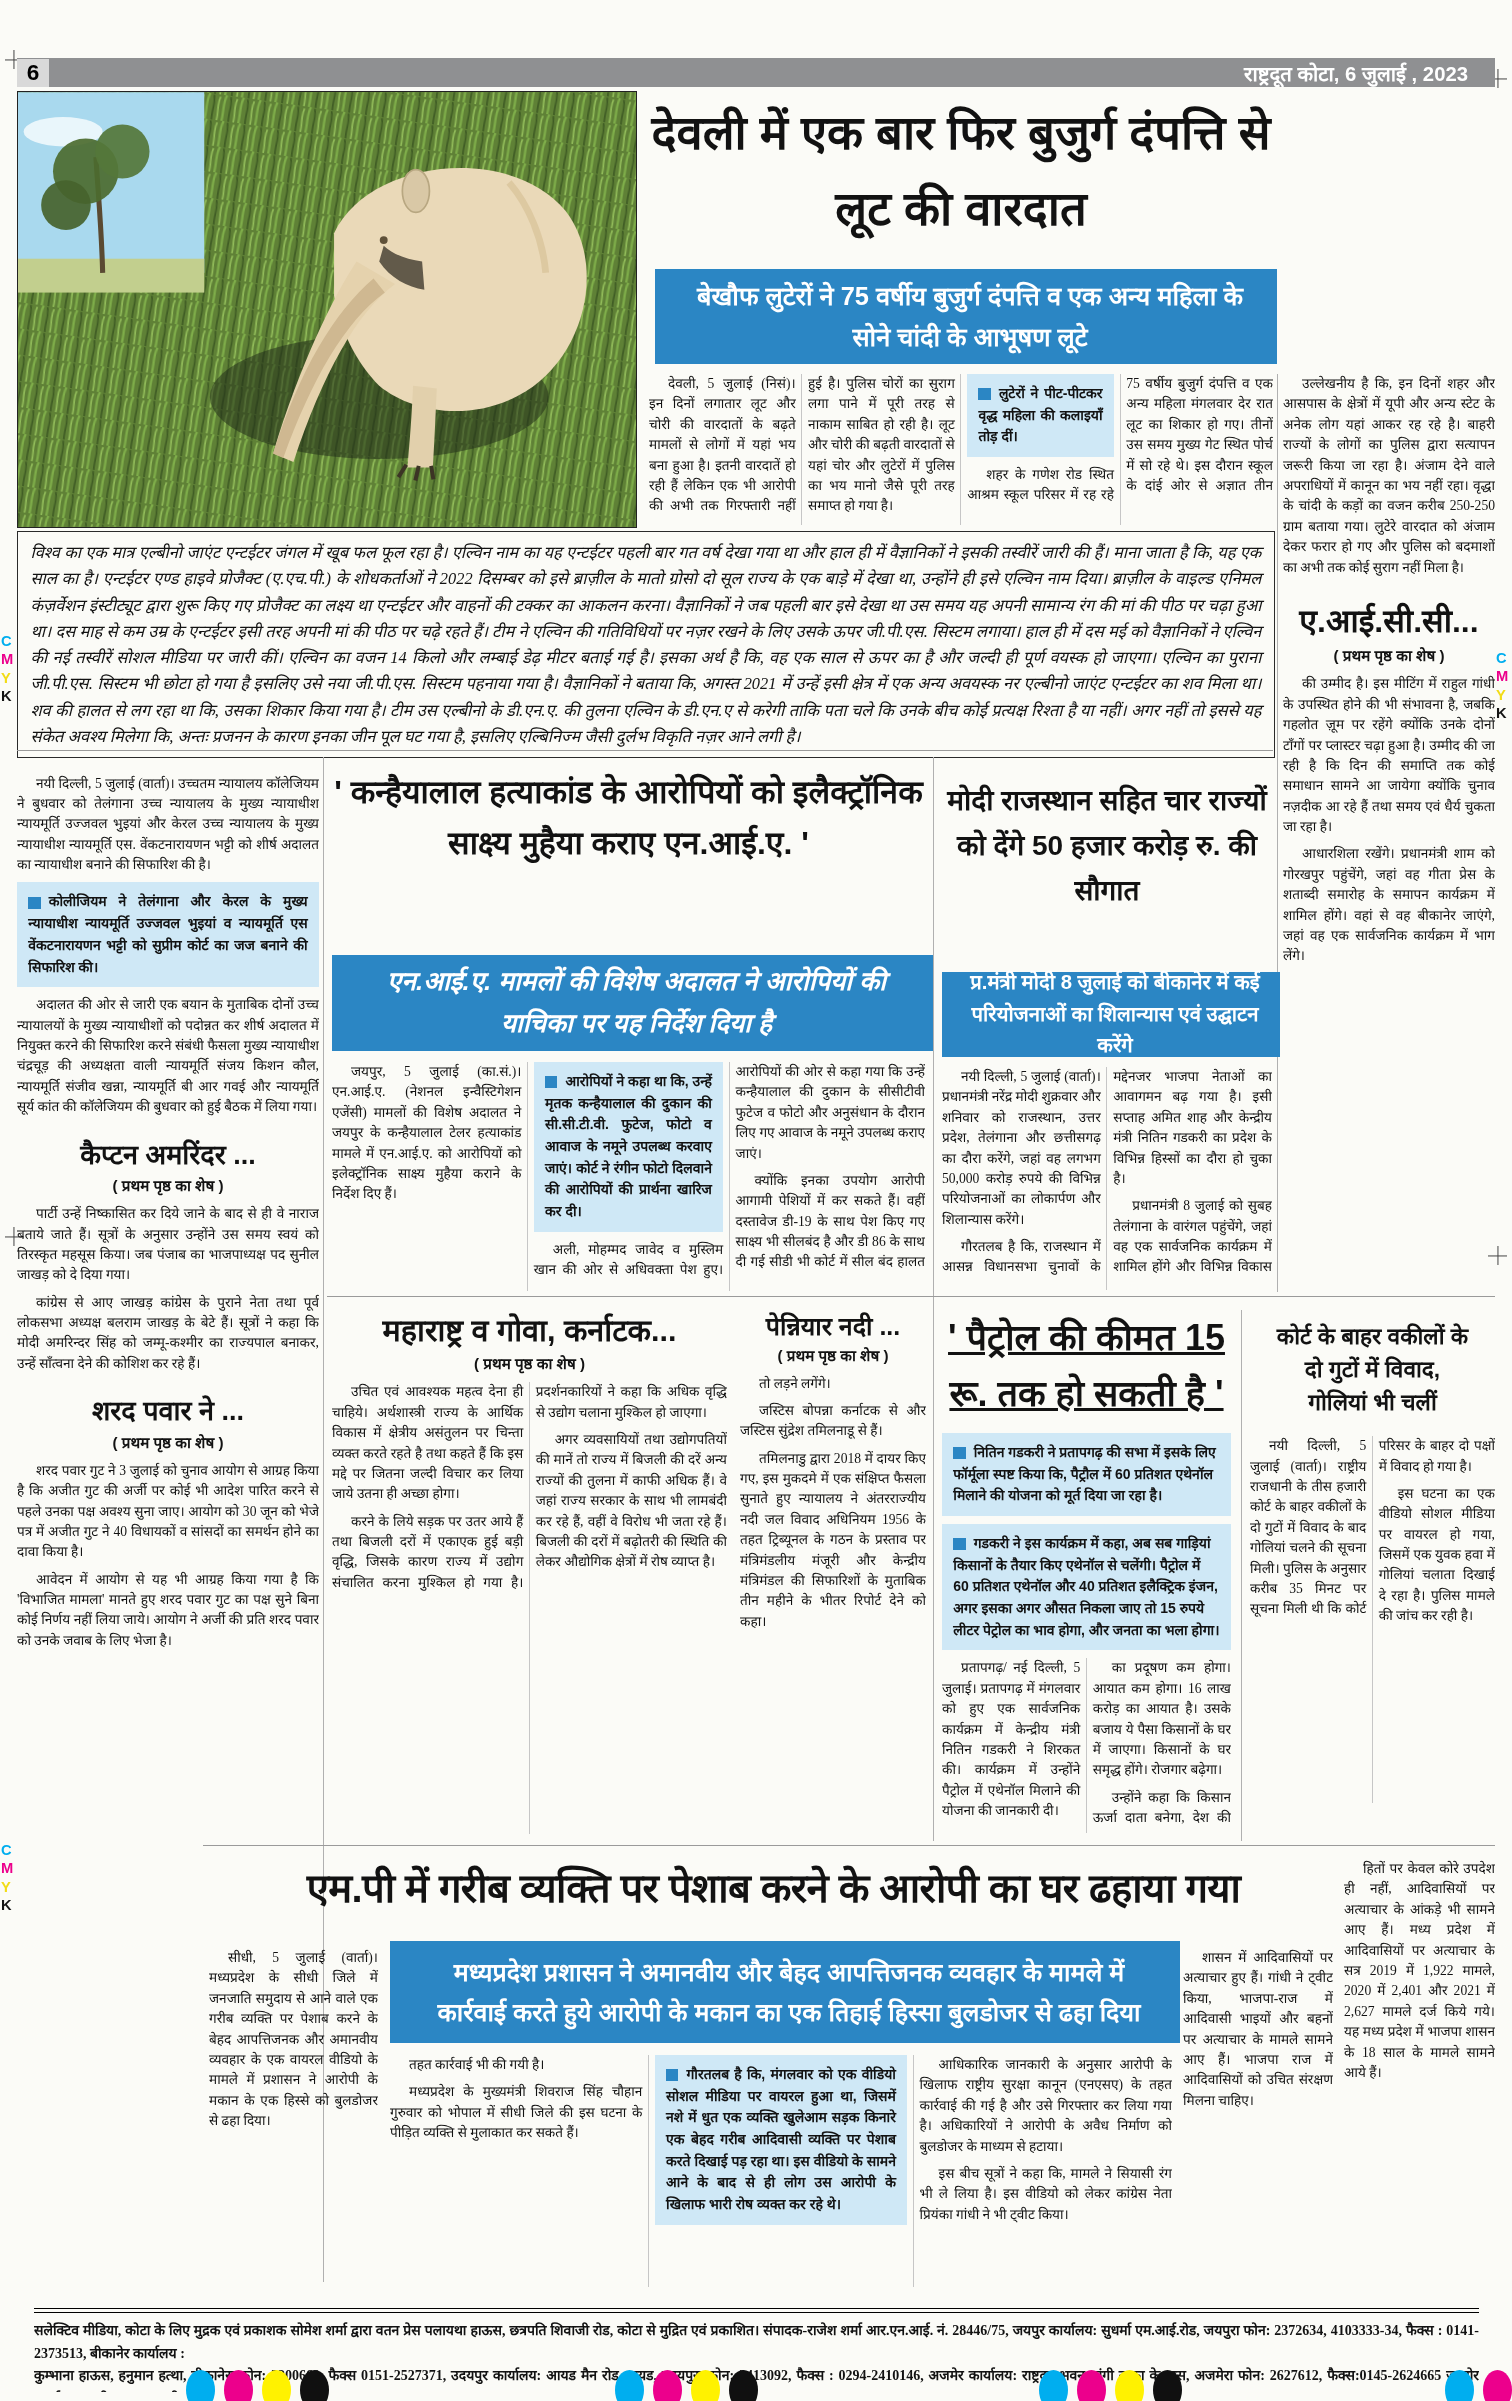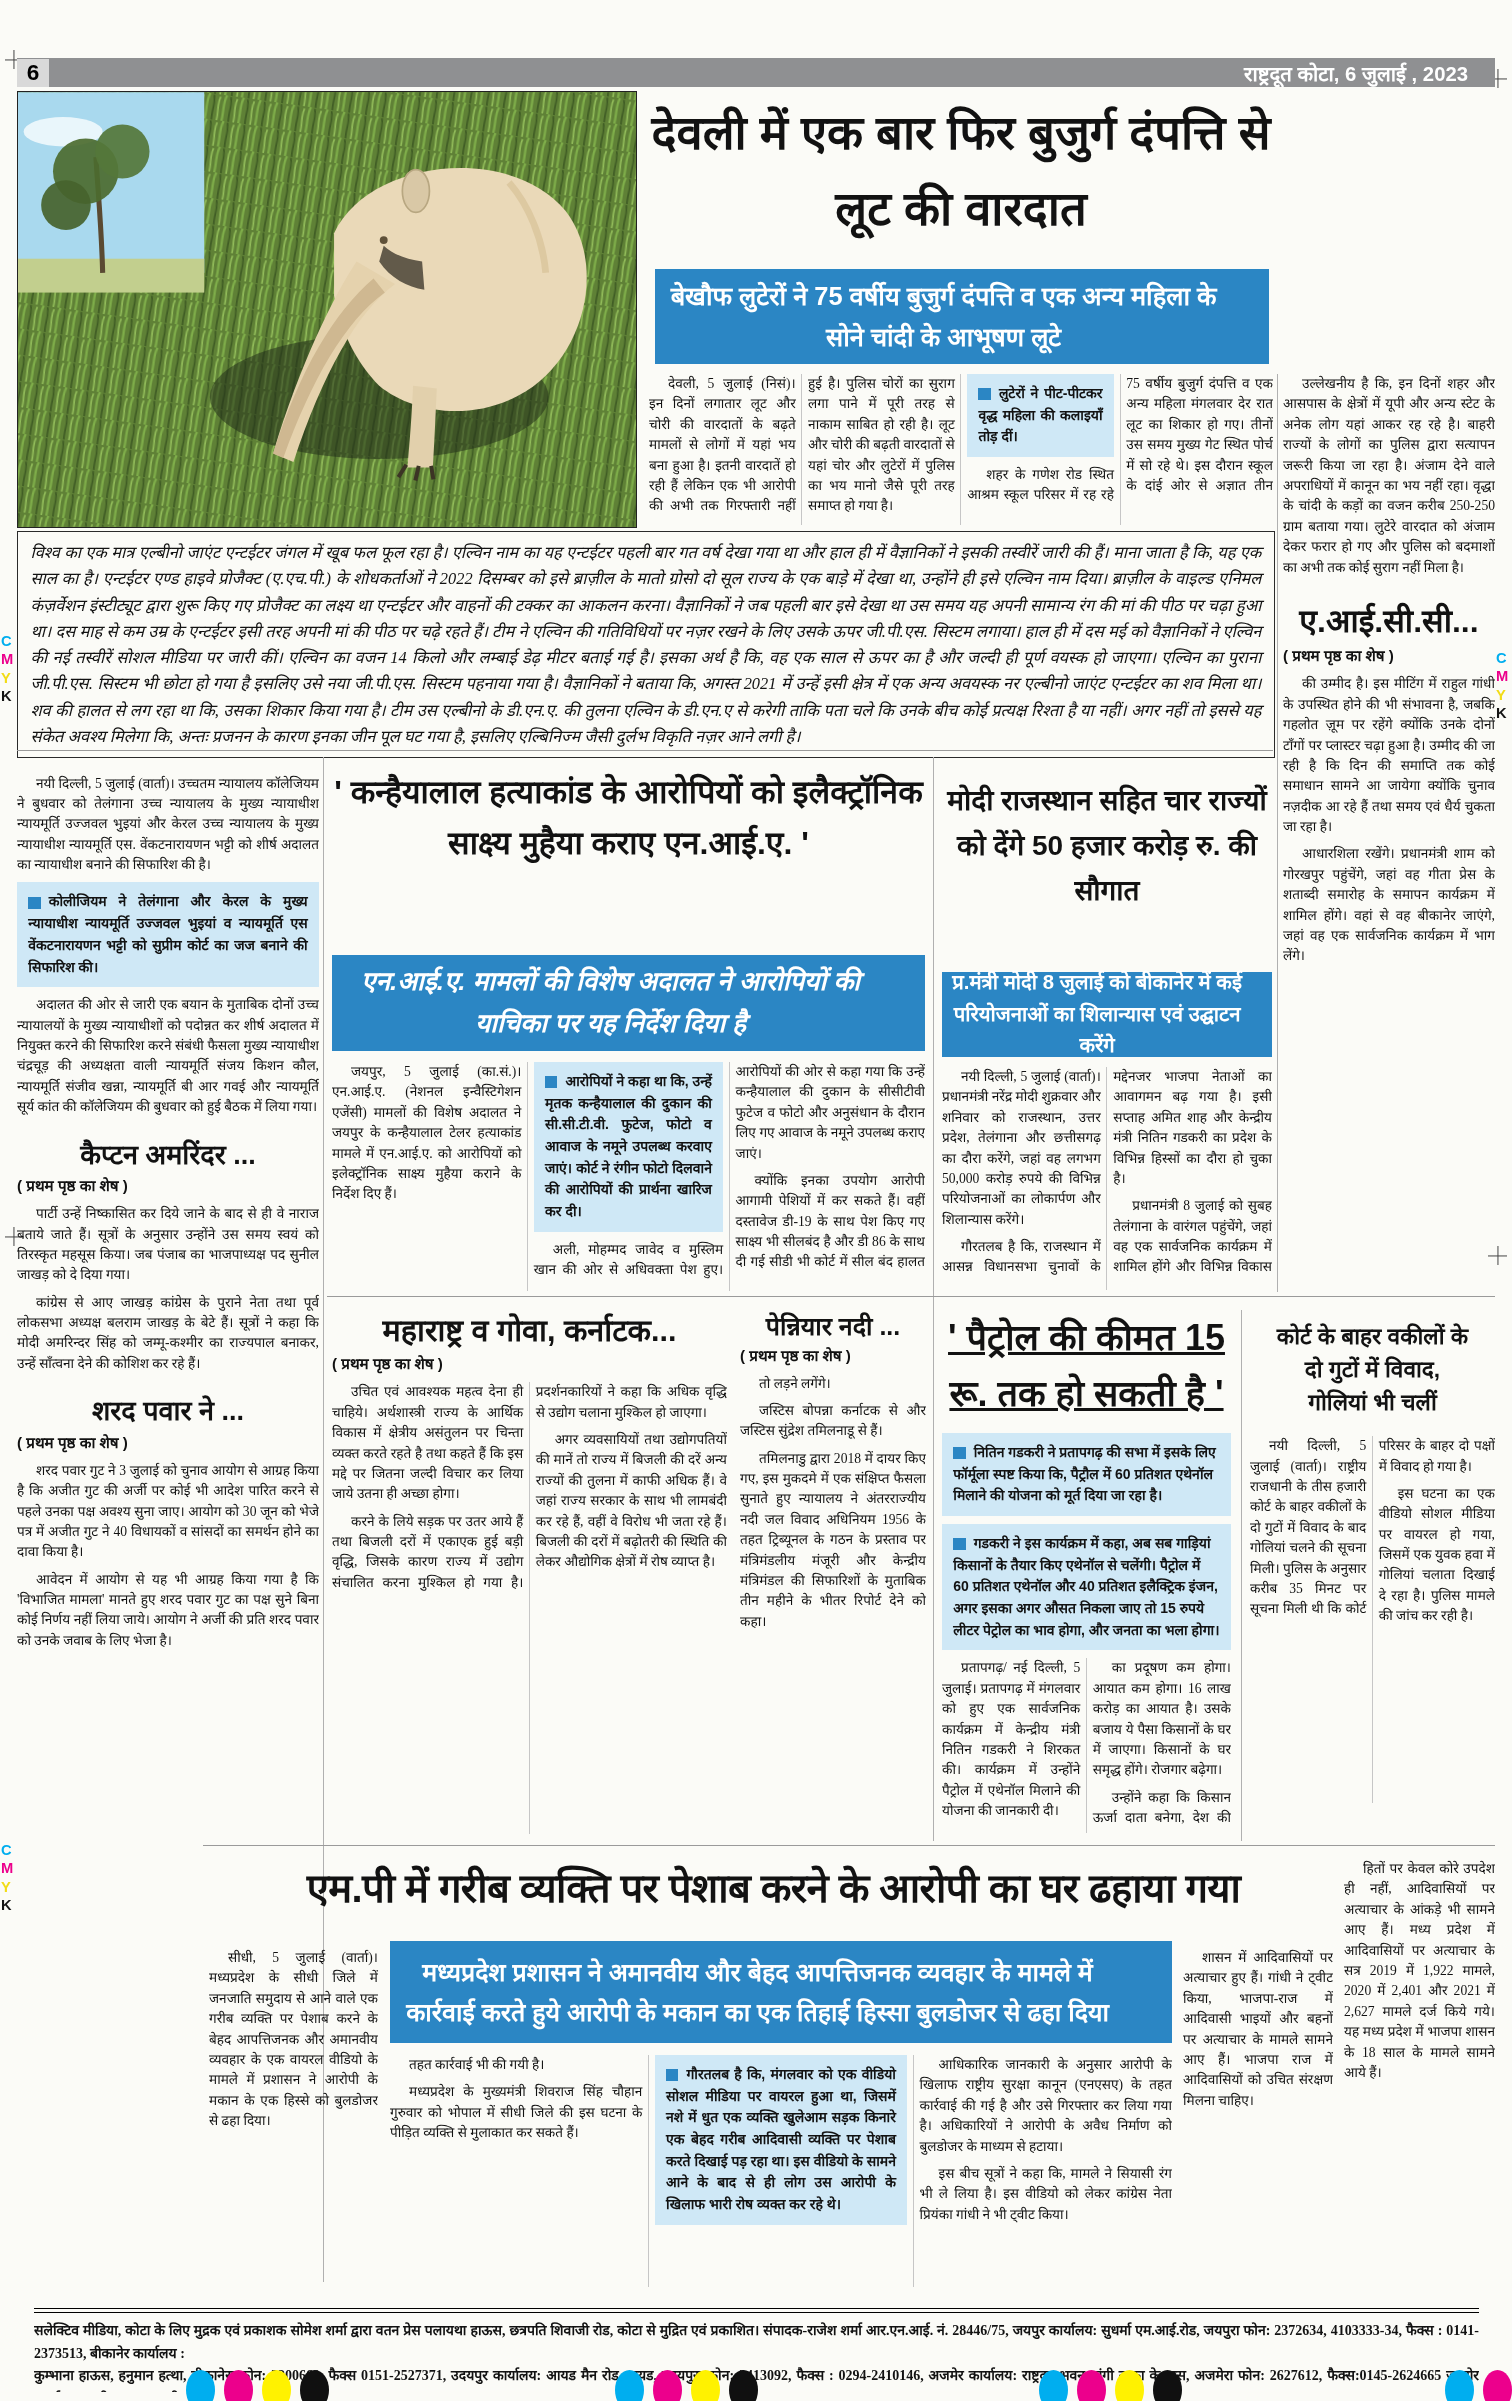--- a/index.html
+++ b/index.html
@@ -16,28 +16,28 @@
   .hd{font-family:"Liberation Sans","DejaVu Sans",sans-serif;font-weight:700;text-align:center;}
   .h-devli{font-size:47px;line-height:1.62;}
   .h-kanhaiya{font-size:32px;line-height:1.6;}
   .h-modi{font-size:28px;line-height:1.6;}
   .h-sec{font-size:27px;line-height:1.35;}
   .h-small{font-size:25px;line-height:1.3;}
   .h-petrol{font-size:36px;line-height:1.55;text-decoration:underline;}
   .h-court{font-size:22.6px;line-height:1.45;}
   .h-mp{font-size:40px;white-space:nowrap;letter-spacing:-0.6px;}
   .blue{background:#2b86c4;color:#ffffff;}
-  .bluepane{display:flex;align-items:center;justify-content:flex-start;}
+  .bluepane{display:flex;align-items:center;justify-content:center;padding-left:8px;}
   .bluepane .hd{width:94%;}
   .inset{background:#cfe8f6;padding:9px 11.3px;margin:3.4px 0 8px;break-inside:avoid;
          font-weight:700;font-size:14px;line-height:1.55;text-indent:0;
          font-family:"Liberation Sans","DejaVu Sans",sans-serif;}
   .inset .tx{text-indent:0;}
   .bullet-sq{display:inline-block;width:12.4px;height:12.4px;background:#2b86c4;margin:0 8px 0 0;vertical-align:middle;}
-  .contlabel{font-weight:700;font-size:15.2px;margin:2.3px 0 9px;font-family:"Liberation Sans","DejaVu Sans",sans-serif;}
+  .contlabel{text-align:center;font-weight:700;font-size:15.2px;margin:2.3px 0 9px;font-family:"Liberation Sans","DejaVu Sans",sans-serif;}
   .caption-box{border:1.7px solid #2a2a2a;padding:8px 12.4px;font-style:italic;font-size:16.4px;line-height:1.6;}
   .rule-h{background:#9a9a9a;height:1.1px;}
   .rule-v{background:#b0b0b0;width:1.1px;}
   .header-bar{background:#8f9092;display:flex;align-items:center;}
   .pageno{background:#d9d9d9;color:#000;font-weight:700;font-size:22.6px;width:32px;height:28px;
           display:flex;align-items:center;justify-content:center;margin-right:5.6px;
           font-family:"Liberation Sans","DejaVu Sans",sans-serif;}
   .masthead{flex:1;text-align:right;color:#ffffff;font-weight:700;font-size:20.3px;padding-right:27px;
             font-family:"Liberation Sans","DejaVu Sans",sans-serif;}
   .photo-frame{border:1.1px solid #222;background:#5f7f34;}

